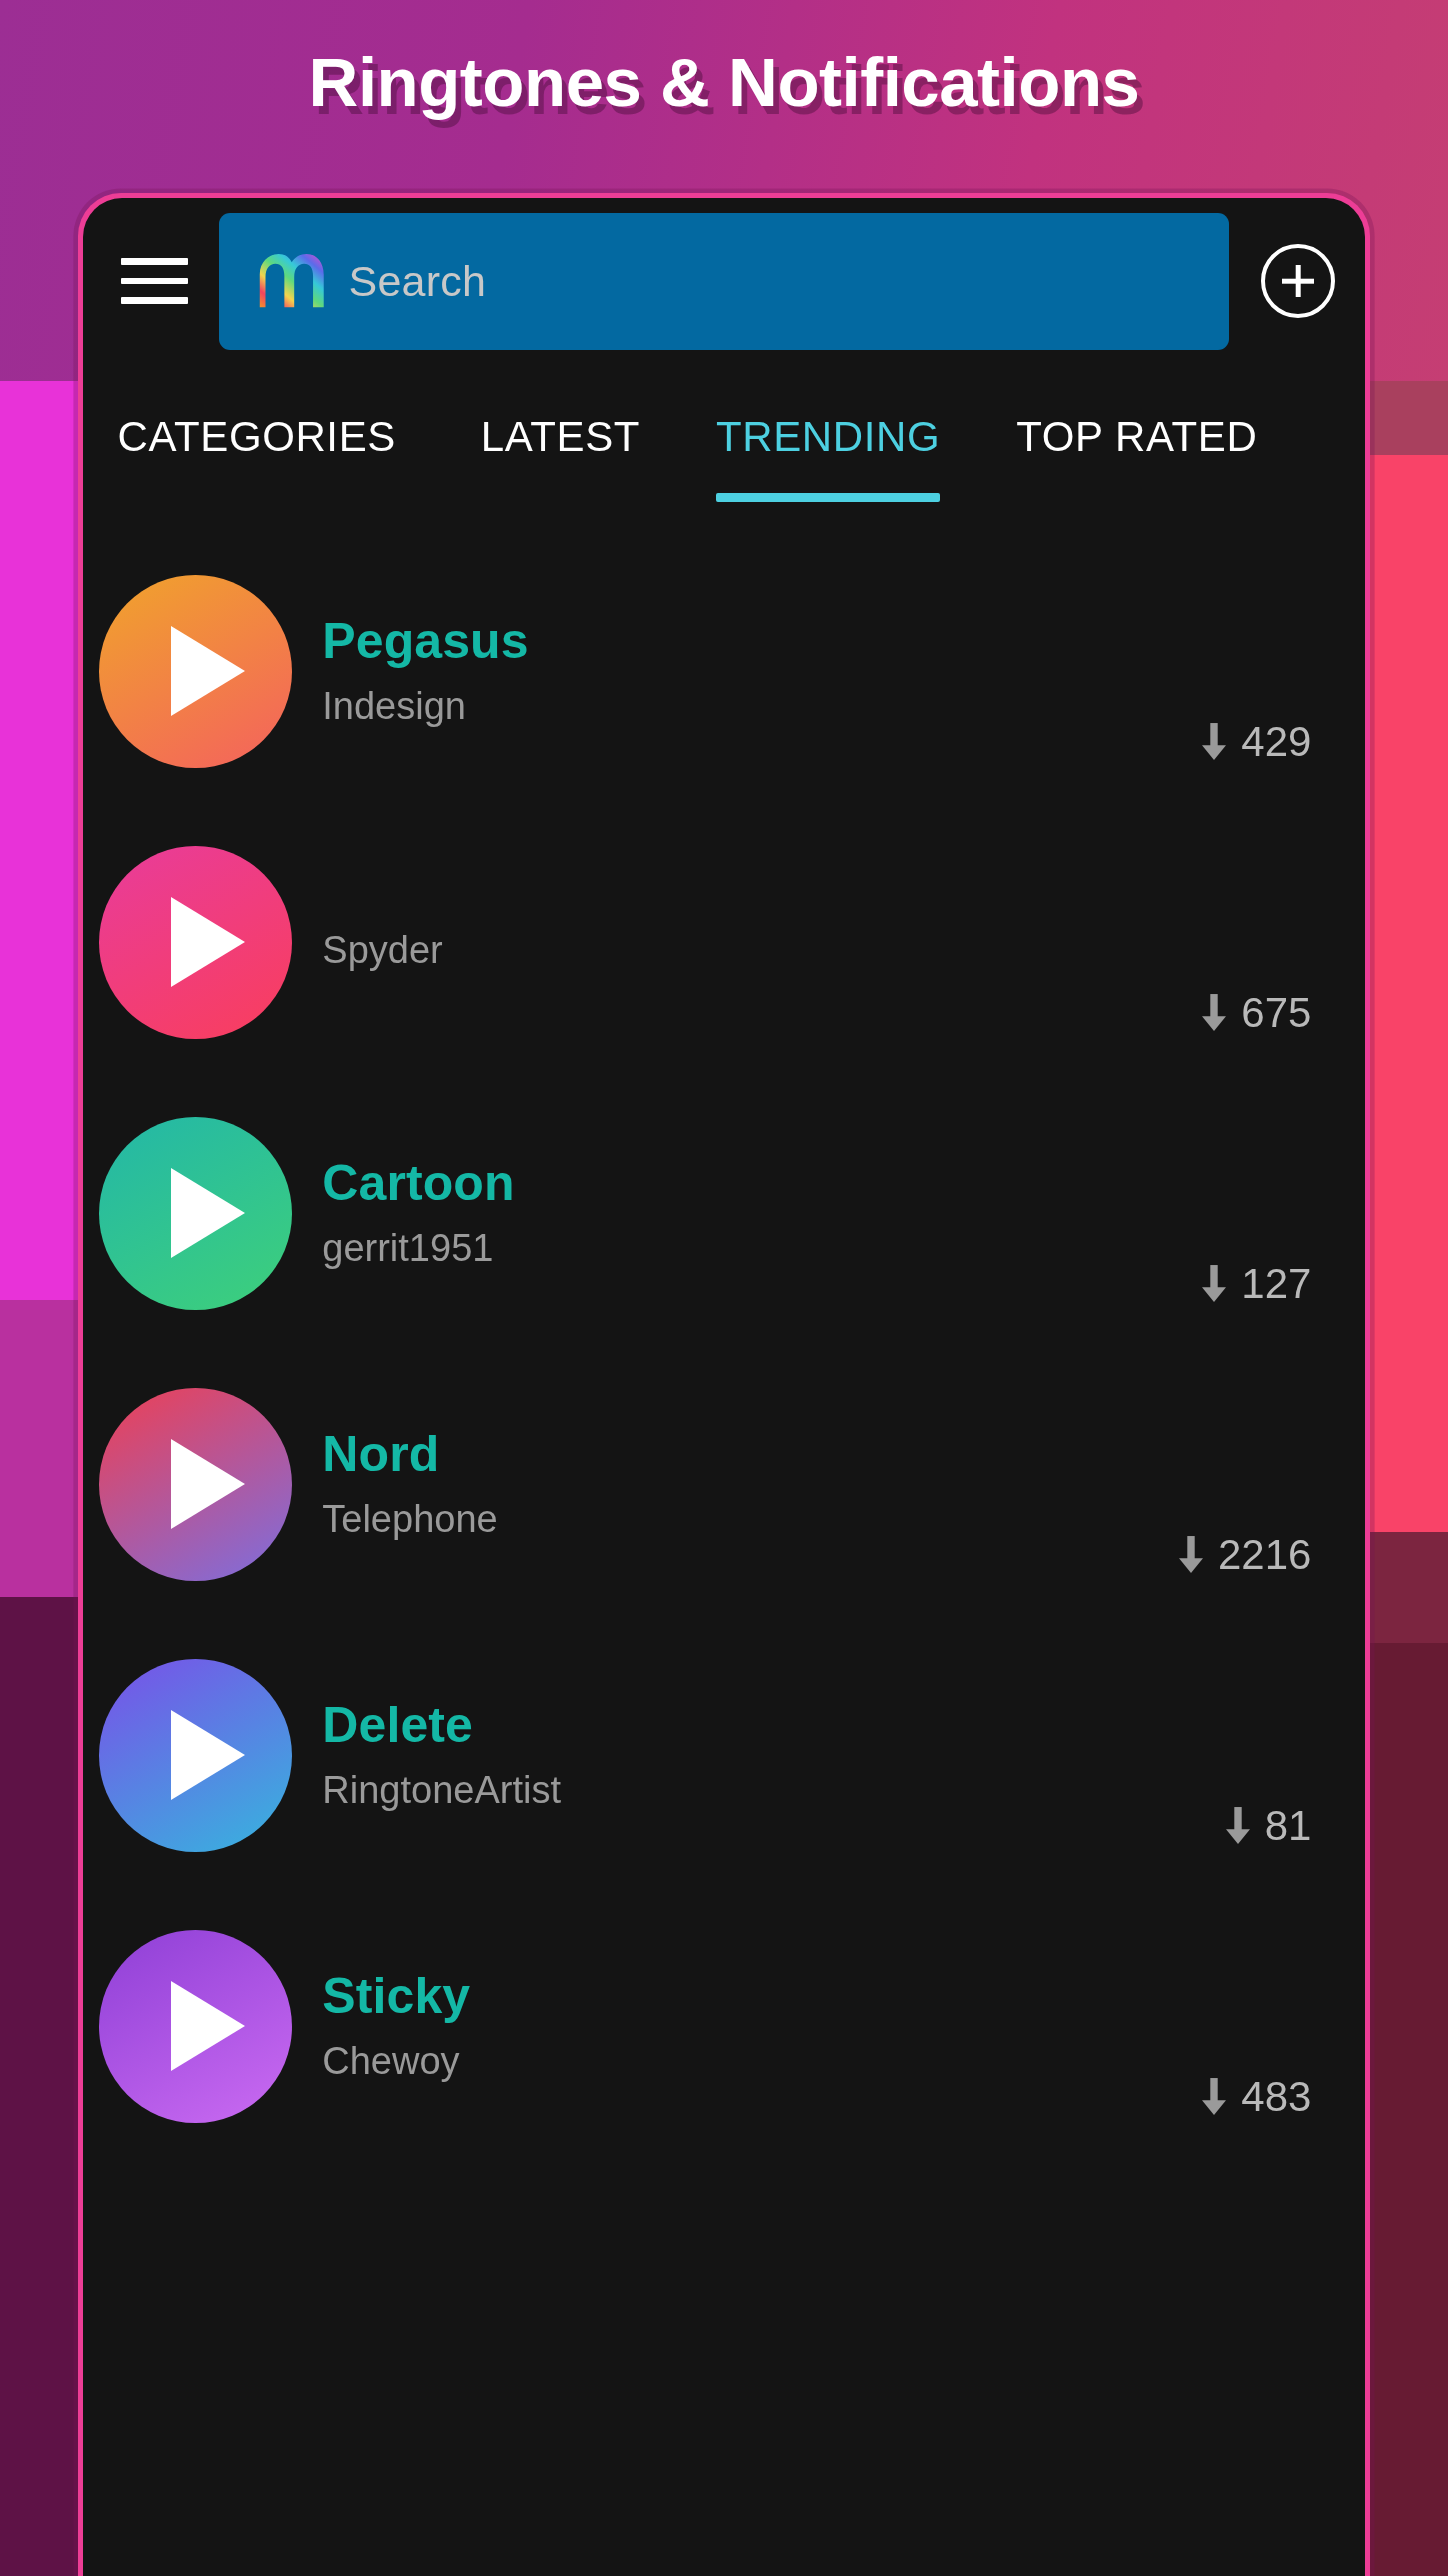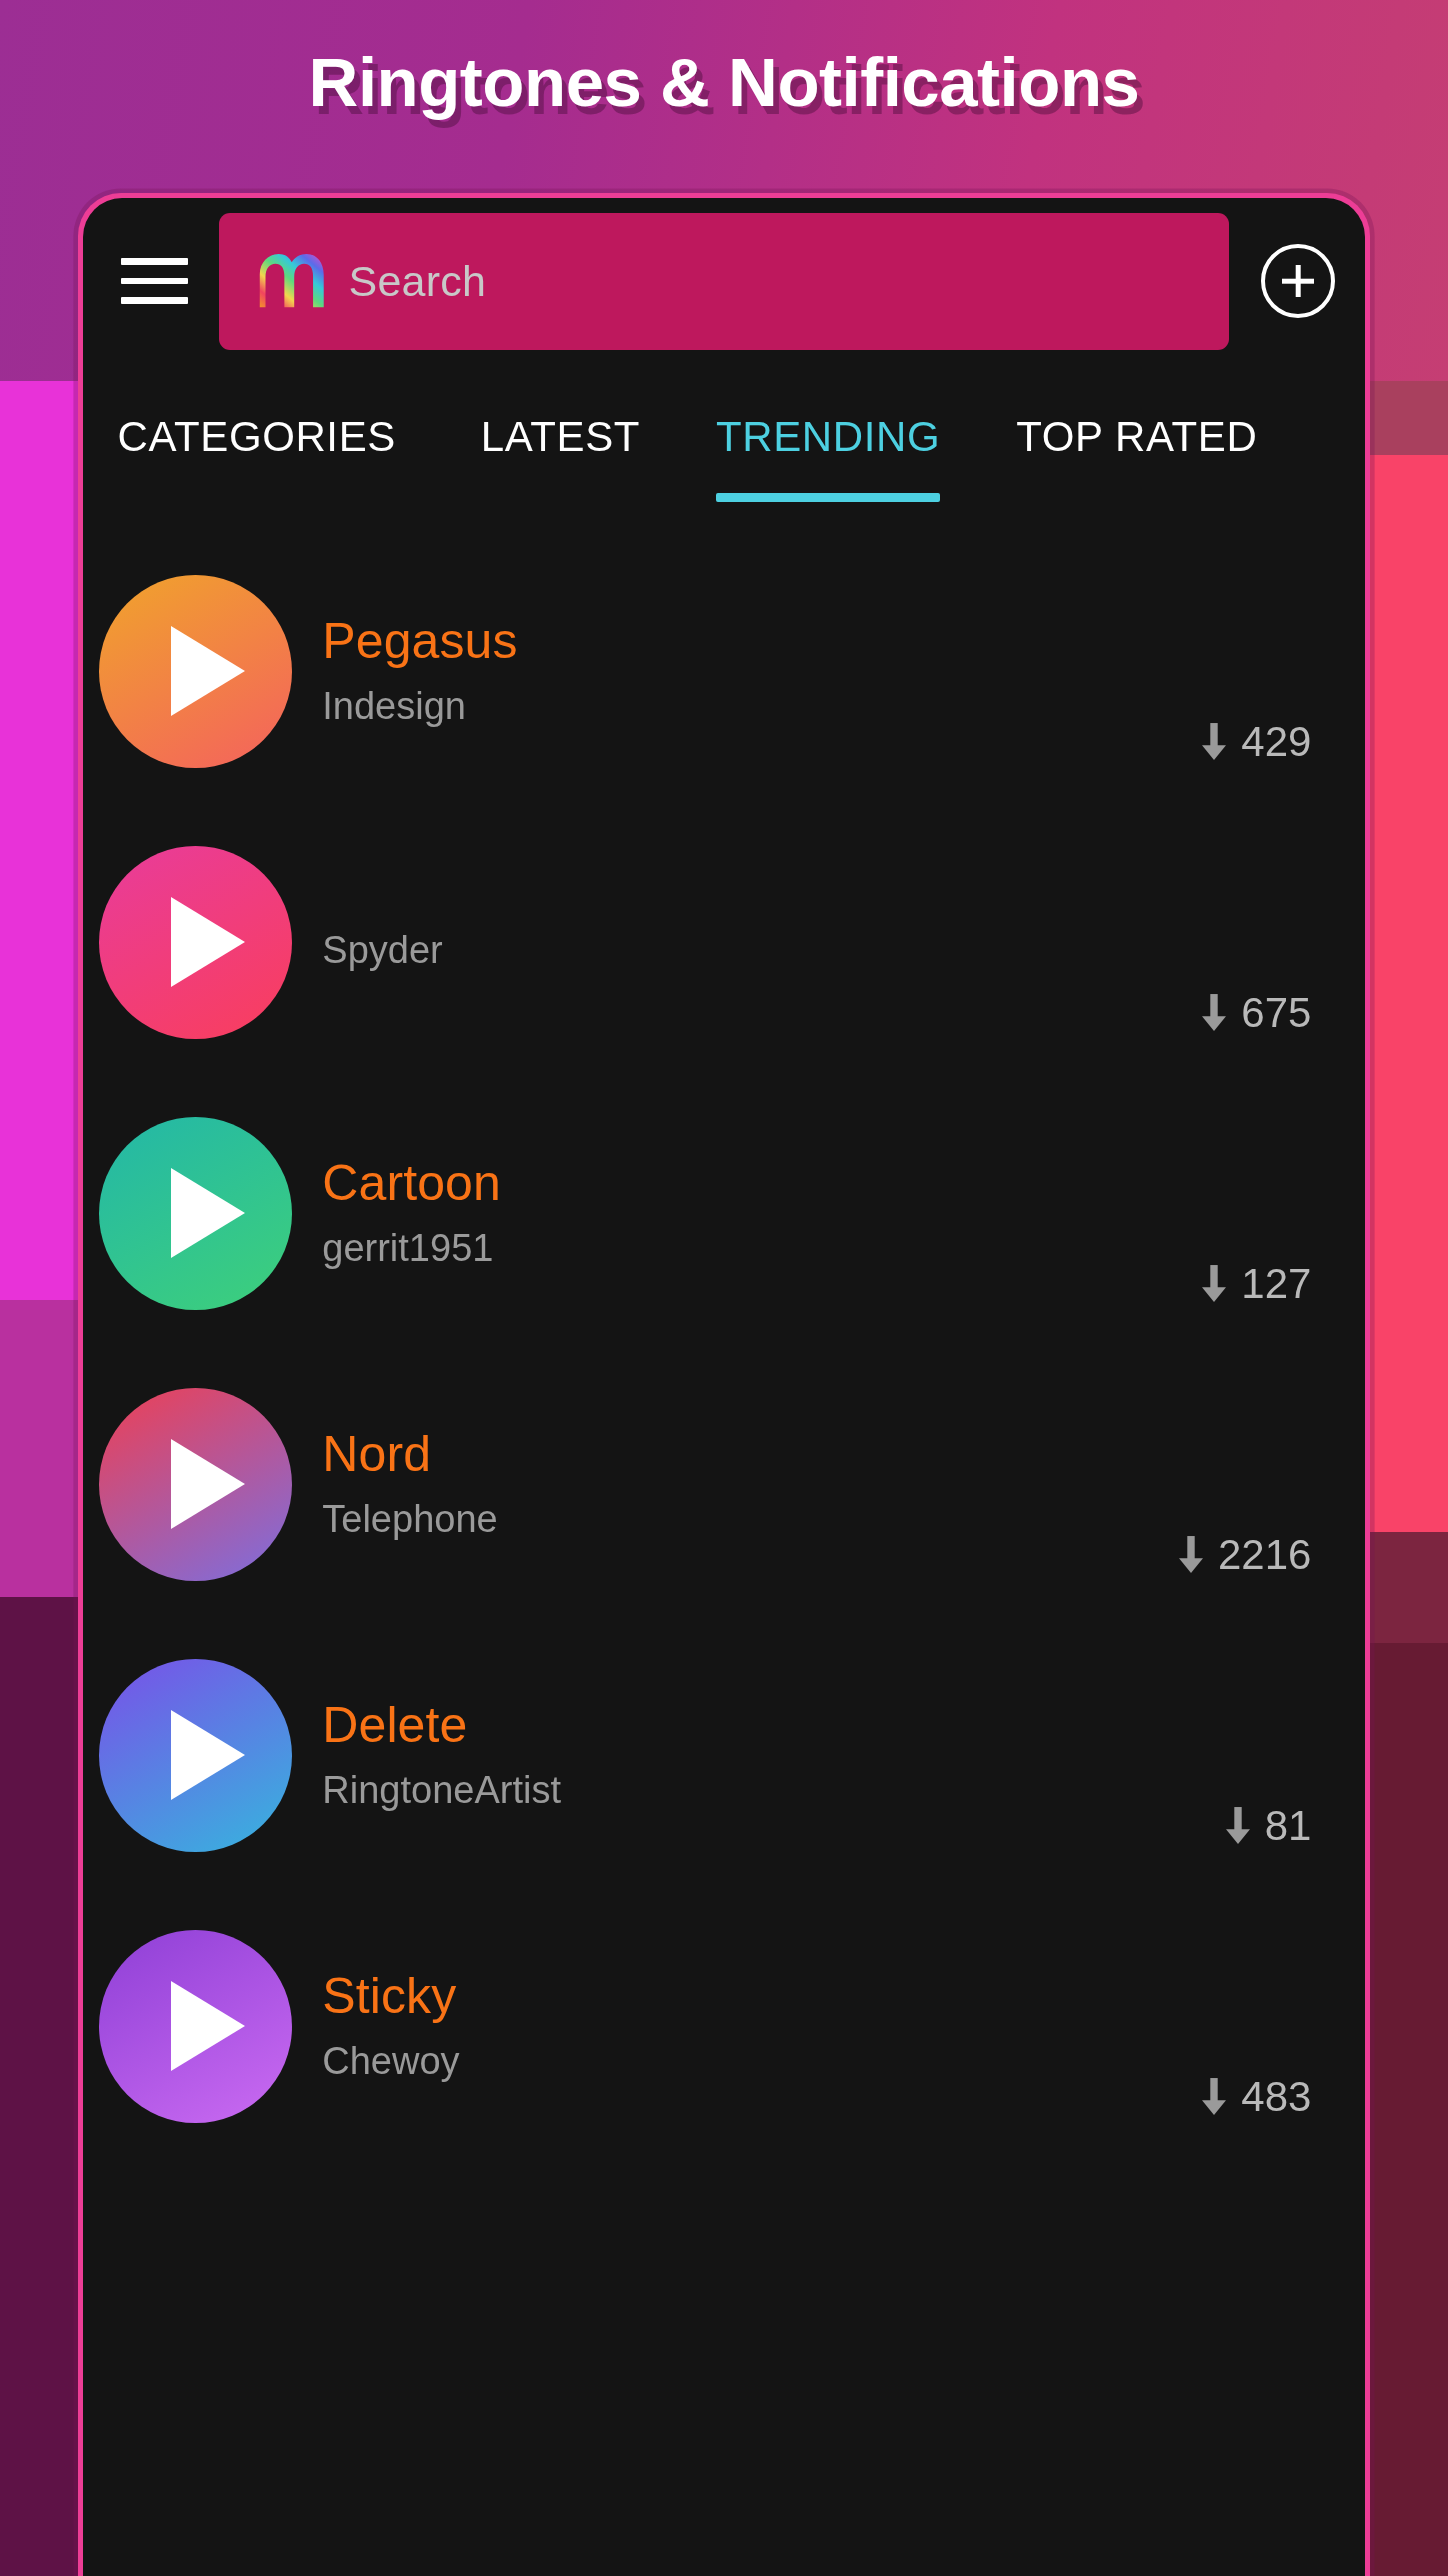--- a/index.html
+++ b/index.html
@@ -73,21 +73,21 @@
     width:80px; height:80px;
     display:flex; flex-direction:column; justify-content:center; align-items:center;
     gap:13px; cursor:pointer; flex:0 0 auto;
   }
   #hamburger span { display:block; width:67px; height:6.5px; background:#ffffff; border-radius:0.9px; }
 
   #searchbar {
     flex:1 1 auto;
     margin:0 32px 0 24px;
     height:137px;
-    background:#be185d;
+    background:#0369a1;
     border-radius:11px;
     display:flex; align-items:center;
     padding:0 26px;
     cursor:text;
   }
   #brand-m { width:82px; height:82px; flex:0 0 auto; }
   #search-text {
     margin-left:22px;
     font-size:43px; color:#c8c8c8; font-weight:400;
     letter-spacing:0.2px;
@@ -143,21 +143,21 @@
   }
   .play {
     width:0; height:0;
     border-top:45px solid transparent;
     border-bottom:45px solid transparent;
     border-left:74px solid #ffffff;
     margin-left:24px;
   }
   .meta { flex:1 1 auto; margin-left:30px; min-width:0; }
   .r-title {
-    font-size:50px; color:#f97316; font-weight:400;
+    font-size:50px; color:#14b8a6; font-weight:700;
     line-height:1.08; letter-spacing:0.1px;
     white-space:nowrap;
   }
   .r-artist {
     margin-top:16.7px;
     font-size:38px; color:#9a9a9a; font-weight:400;
     white-space:nowrap;
   }
   .dl {
     flex:0 0 auto; align-self:flex-end;

